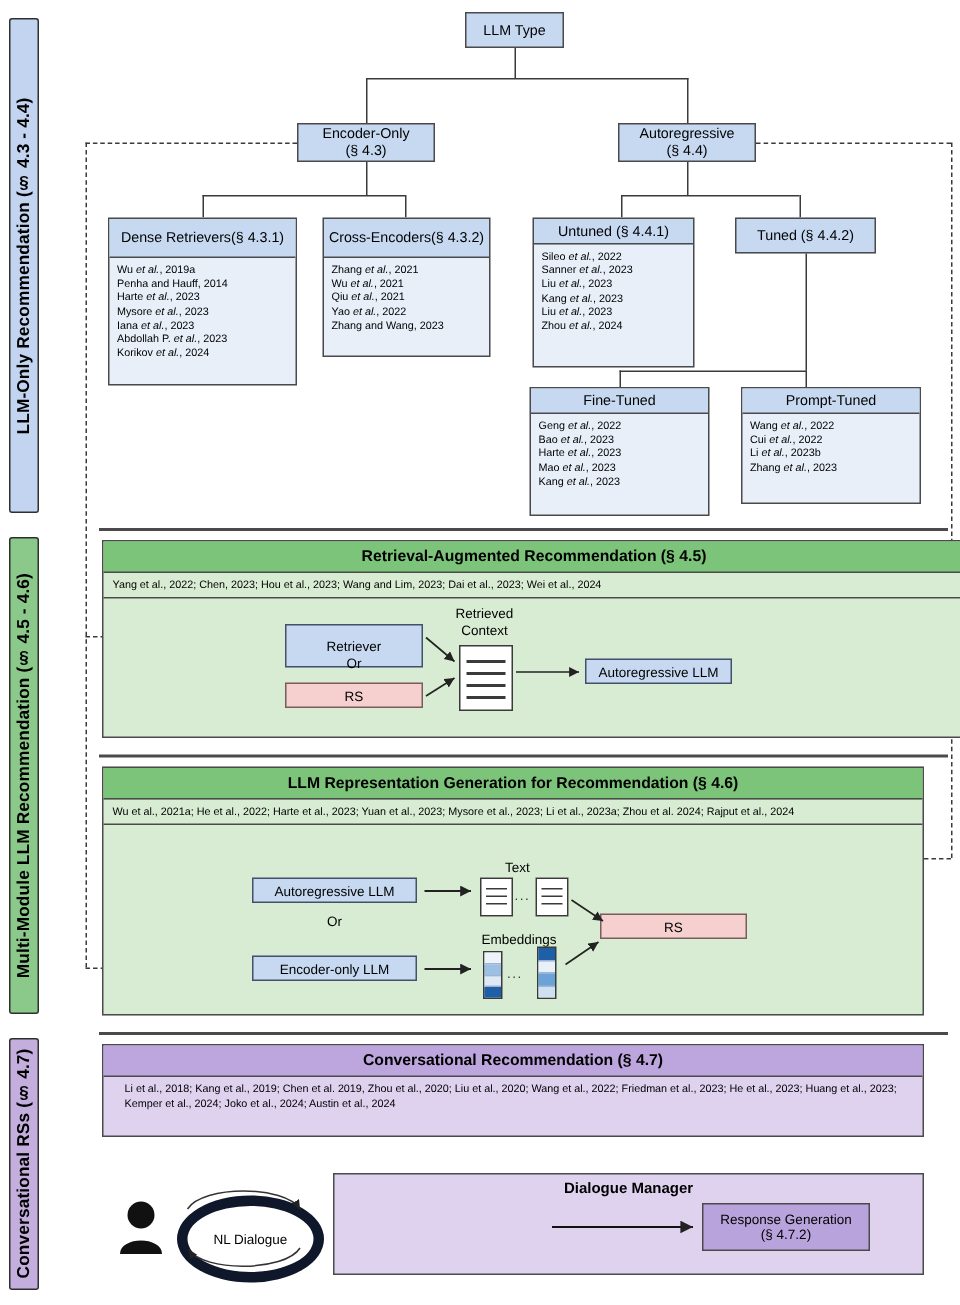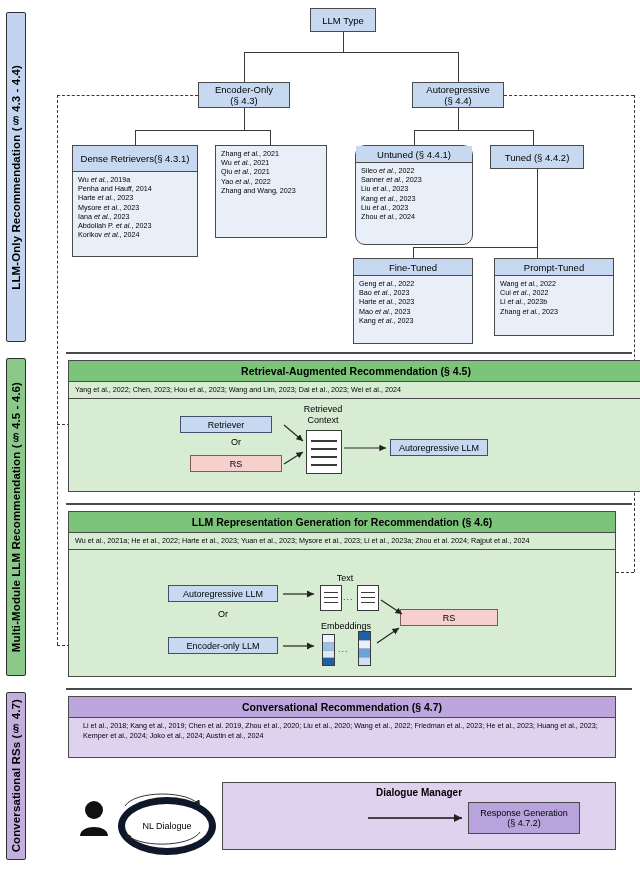--- a/index.html
+++ b/index.html
@@ -168,30 +168,34 @@
       <div><span>Penha and Hauff, 2014</span><span class="it"></span><span></span></div>
       <div><span>Harte </span><span class="it">et al.</span><span>, 2023</span></div>
       <div><span>Mysore </span><span class="it">et al.</span><span>, 2023</span></div>
       <div><span>Iana </span><span class="it">et al.</span><span>, 2023</span></div>
       <div><span>Abdollah P. </span><span class="it">et al.</span><span>, 2023</span></div>
       <div><span>Korikov </span><span class="it">et al.</span><span>, 2024</span></div>
     </div>
   </div>
 
   <div class="leafbox" style="left:215px;top:145px;width:112px;height:93px;">
+    <div class="leafhead">
+      <span class="ln">Cross-Encoders</span>
+      <span class="ln">(§ 4.3.2)</span>
+    </div>
     <div class="leafbody">
       <div><span>Zhang </span><span class="it">et al.</span><span>, 2021</span></div>
       <div><span>Wu </span><span class="it">et al.</span><span>, 2021</span></div>
       <div><span>Qiu </span><span class="it">et al.</span><span>, 2021</span></div>
       <div><span>Yao </span><span class="it">et al.</span><span>, 2022</span></div>
       <div><span>Zhang and Wang, 2023</span><span class="it"></span><span></span></div>
     </div>
   </div>
 
-  <div class="leafbox" style="left:355px;top:145px;width:118px;height:100px;border-radius:10px;">
+  <div class="leafbox" style="left:355px;top:145px;width:108px;height:100px;">
     <div class="leafhead one">
       <span class="ln">Untuned (§ 4.4.1)</span>
     </div>
     <div class="leafbody">
       <div><span>Sileo </span><span class="it">et al.</span><span>, 2022</span></div>
       <div><span>Sanner </span><span class="it">et al.</span><span>, 2023</span></div>
       <div><span>Liu </span><span class="it">et al.</span><span>, 2023</span></div>
       <div><span>Kang </span><span class="it">et al.</span><span>, 2023</span></div>
       <div><span>Liu </span><span class="it">et al.</span><span>, 2023</span></div>
       <div><span>Zhou </span><span class="it">et al.</span><span>, 2024</span></div>
@@ -248,21 +252,21 @@
 
   <div class="divider" style="left:66px;top:352px;width:566px;"></div>
   <div class="divider" style="left:66px;top:503px;width:566px;"></div>
   <div class="divider" style="left:66px;top:688px;width:566px;"></div>
 
   <div class="panel panel-green" style="left:68px;top:360px;width:576px;height:132px;">
     <div class="panel-title title-green">Retrieval-Augmented Recommendation (§ 4.5)</div>
     <div class="panel-cites">Yang et al., 2022; Chen, 2023; Hou et al., 2023; Wang and Lim, 2023; Dai et al., 2023; Wei et al., 2024</div>
   </div>
 
-  <div class="fbox" style="left:180px;top:416px;width:92px;height:17px;">
+  <div class="fbox" style="left:190px;top:416px;width:92px;height:29px;">
     <span>Retriever</span>
   </div>
   <div class="flabel" style="left:190px;top:437px;width:92px;">Or</div>
   <div class="fbox rs" style="left:190px;top:455px;width:92px;height:17px;">
     <span>RS</span>
   </div>
 
   <div class="flabel" style="left:288px;top:404px;width:70px;">
     <span>Retrieved</span><br><span>Context</span>
   </div>

